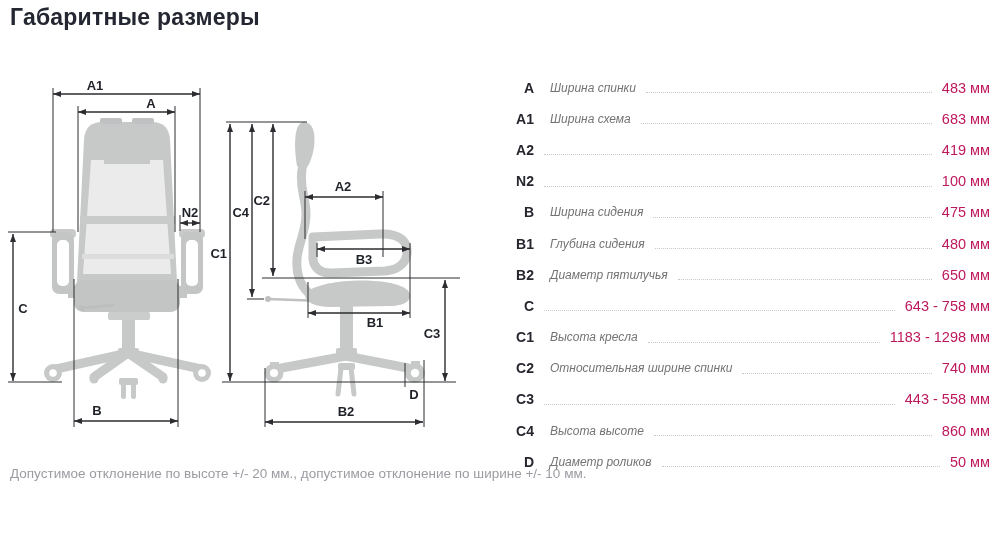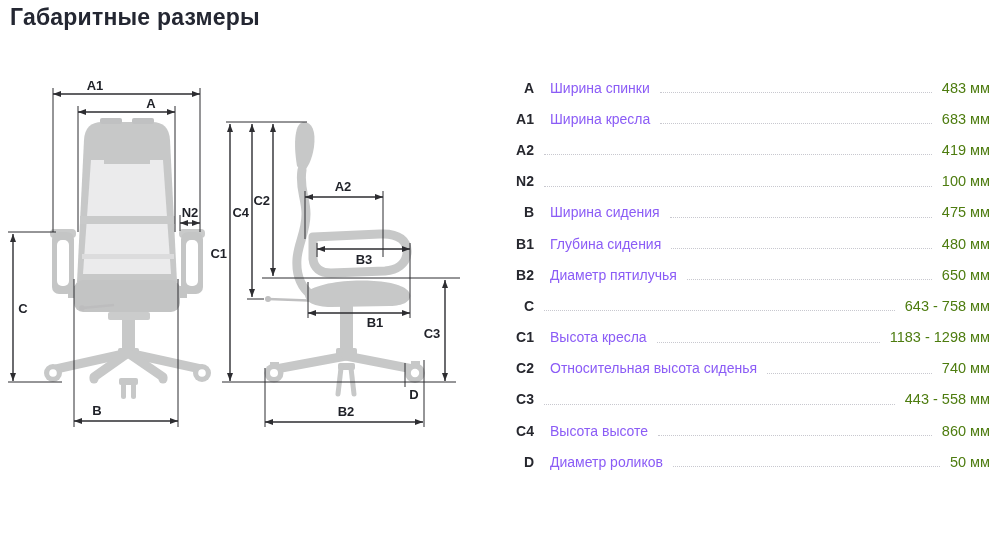--- a/index.html
+++ b/index.html
@@ -4,24 +4,24 @@
 <style>
   html,body{margin:0;padding:0;background:#fff;}
   .page{position:relative;width:1000px;height:537px;background:#fff;overflow:hidden;
         font-family:"Liberation Sans",sans-serif;}
   .title{position:absolute;left:10px;top:4px;margin:0;font-size:23px;font-weight:700;
          color:#242732;letter-spacing:.2px;}
   
   .spec-table{position:absolute;left:500px;top:72px;width:490px;}
   .spec-row{display:flex;align-items:center;height:31.2px;}
   .spec-code{flex:none;width:34px;text-align:right;font-size:14px;font-weight:700;color:#26272e;}
-  .spec-label{flex:none;margin-left:16px;font-size:14px;color:#8b5cf6;white-space:nowrap;}
+  .spec-label{flex:none;margin-left:16px;font-size:12px;color:#737373;white-space:nowrap;font-style:italic;}
   .leader{flex:1 1 auto;min-width:10px;border-bottom:1.6px dotted #c8c8cf;
           margin:0 10px;transform:translateY(5px);}
-  .spec-value{flex:none;font-size:14.5px;color:#4d7c0f;white-space:nowrap;text-align:left;}
+  .spec-value{flex:none;font-size:14.5px;color:#be185d;white-space:nowrap;text-align:left;}
   
   .footnotes{position:absolute;left:10px;top:464px;width:670px;font-size:13.5px;
              line-height:19px;color:#9b9ba2;}
   .footnotes p{margin:0 0 9px 0;}
   
   .diagram{position:absolute;left:0;top:60px;width:500px;height:420px;}
   .dim{stroke:#2d2d31;stroke-width:1.4;fill:none;}
   .ext{stroke:#2d2d31;stroke-width:1;fill:none;}
   .dlbl{font-family:"Liberation Sans",sans-serif;font-size:13px;font-weight:700;fill:#1f2128;}
   .body-fill{fill:#c7c8c8;}
@@ -172,21 +172,21 @@
 
   <div class="spec-table">
     <div class="spec-row">
       <span class="spec-code">A</span>
       <span class="spec-label">Ширина спинки</span>
       <span class="leader"></span>
       <span class="spec-value">483 мм</span>
     </div>
     <div class="spec-row">
       <span class="spec-code">A1</span>
-      <span class="spec-label">Ширина кресла</span>
+      <span class="spec-label">Ширина схема</span>
       <span class="leader"></span>
       <span class="spec-value">683 мм</span>
     </div>
     <div class="spec-row">
       <span class="spec-code">A2</span>
       <span class="leader"></span>
       <span class="spec-value">419 мм</span>
     </div>
     <div class="spec-row">
       <span class="spec-code">N2</span>
@@ -217,21 +217,21 @@
       <span class="spec-value">643 - 758 мм</span>
     </div>
     <div class="spec-row">
       <span class="spec-code">C1</span>
       <span class="spec-label">Высота кресла</span>
       <span class="leader"></span>
       <span class="spec-value">1183 - 1298 мм</span>
     </div>
     <div class="spec-row">
       <span class="spec-code">C2</span>
-      <span class="spec-label">Относительная высота сиденья</span>
+      <span class="spec-label">Относительная ширине спинки</span>
       <span class="leader"></span>
       <span class="spec-value">740 мм</span>
     </div>
     <div class="spec-row">
       <span class="spec-code">C3</span>
       <span class="leader"></span>
       <span class="spec-value">443 - 558 мм</span>
     </div>
     <div class="spec-row">
       <span class="spec-code">C4</span>
@@ -241,15 +241,16 @@
     </div>
     <div class="spec-row">
       <span class="spec-code">D</span>
       <span class="spec-label">Диаметр роликов</span>
       <span class="leader"></span>
       <span class="spec-value">50 мм</span>
     </div>
   </div>
 
   <div class="footnotes">
+    <p>Допустимое отклонение по высоте +/- 20 мм., допустимое отклонение по ширине +/- 10 мм.</p>
   </div>
 
 </div>
 
 </body></html>

